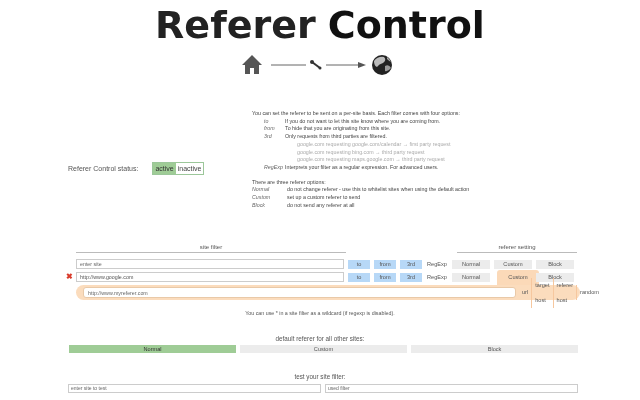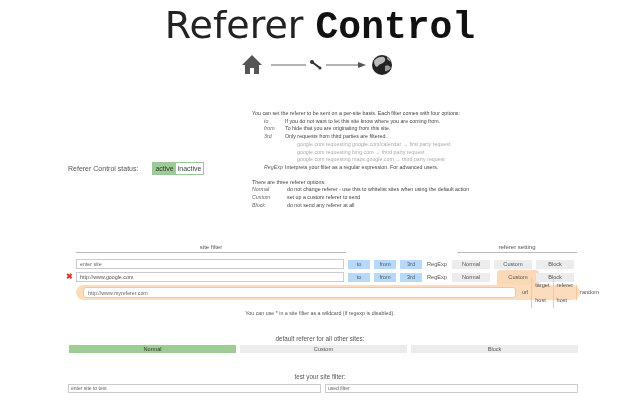--- a/index.html
+++ b/index.html
@@ -1,21 +1,21 @@
 <!DOCTYPE html>
 <html><head>
 <meta charset="utf-8">
 <style>
   * { box-sizing: border-box; margin: 0; padding: 0; }
   html, body { width: 640px; height: 400px; background: #ffffff; overflow: hidden; }
   body { font-family: "Liberation Sans", sans-serif; color: #444; font-size: 6px; position: relative; }
 
   .title { position: absolute; top: 3px; left: 0; width: 640px; text-align: center; font-size: 38px; color: #111; font-weight: 300; letter-spacing: 0px; font-family: "DejaVu Sans", sans-serif; }
-  .title .light { font-weight: normal; color: #222; }
-  .title .bold { font-weight: bold; color: #111; font-family: Liberation Mono, monospace; }
+  .title .light { font-weight: bold; color: #222; }
+  .title .bold { font-weight: bold; color: #111; }
 
   .logo-row { position: absolute; top: 52px; left: 240px; width: 160px; height: 30px; }
   .logo-row svg { display: block; }
 
   .info { position: absolute; top: 110px; left: 252px; width: 280px; font-size: 5.3px; line-height: 7.7px; color: #444; }
   .info .row { display: flex; }
   .info .key { width: 33px; padding-left: 12px; font-style: italic; color: #666; flex-shrink: 0; }
   .info .key2 { width: 35px; padding-left: 0; font-style: italic; color: #666; flex-shrink: 0; }
   .info .val { flex: 1; }
   .info .gray { color: #aaa; padding-left: 45px; }

